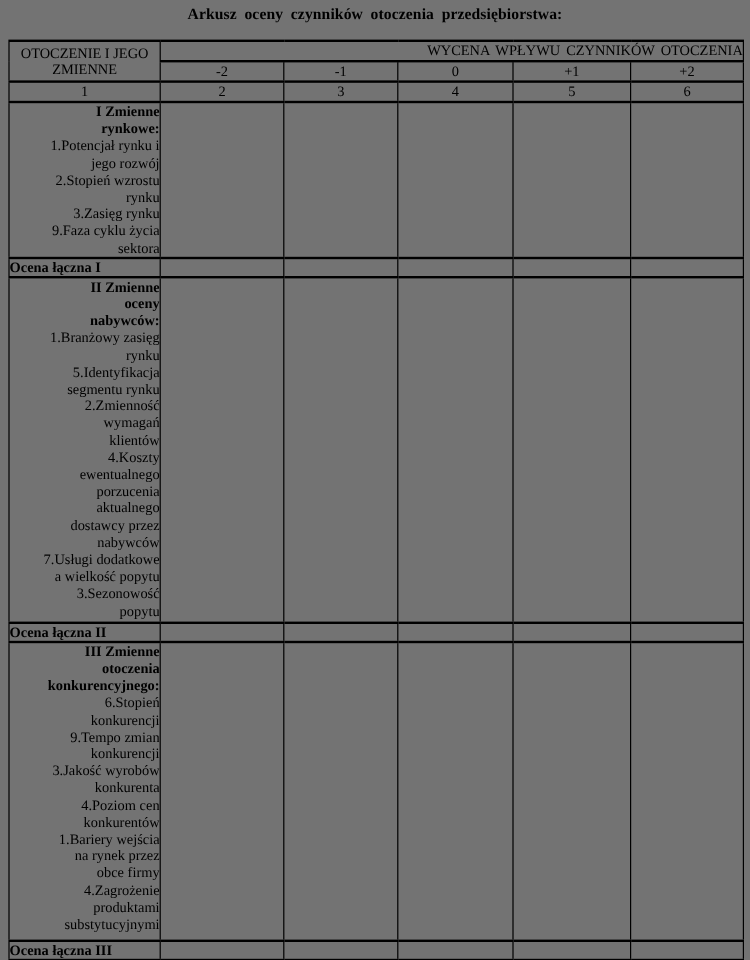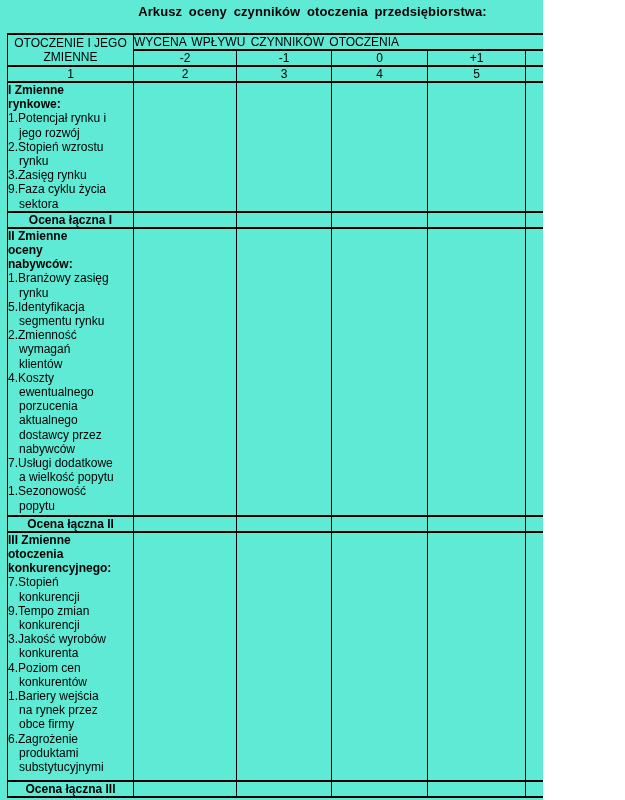--- a/index.html
+++ b/index.html
@@ -1,57 +1,57 @@
 <!DOCTYPE html>
 <html><head>
 <meta charset="utf-8">
 <style>
   html,body{margin:0;padding:0;background:#fff;}
   #page{
-    position:relative;width:543px;height:800px;background:#5eead4;
-    overflow:hidden;font-family:Liberation Sans, sans-serif;color:#000;
+    position:relative;width:625px;height:800px;background:#737373;
+    overflow:hidden;font-family:Liberation Serif, serif;color:#000;
   }
   #title{
     position:absolute;top:4px;left:0;width:625px;text-align:center;
     font-size:13px;font-weight:bold;word-spacing:3px;letter-spacing:0.1px;
   }
   table.sheet{
     position:absolute;left:7px;top:33px;width:612px;
     border-collapse:collapse;table-layout:fixed;
     border:1px solid #d946ef;
   }
   table.sheet td{
     border:1px solid #000;border-top-width:2px;border-bottom-width:2px;
     padding:0;font-size:12px;overflow:hidden;
   }
   td.corner{
     text-align:center;vertical-align:middle;line-height:14px;padding:0 2px;
   }
   td.span-head{
-    text-align:left;vertical-align:middle;word-spacing:2px;
+    text-align:right;vertical-align:middle;word-spacing:2px;
   }
   td.center-cell{text-align:center;vertical-align:middle;}
   tr.r-span{height:12px;}
   tr.r-scale{height:15px;}
   tr.r-nums{height:12px;}
   tr.r-sec1{height:128px;}
   tr.r-sec2{height:288px;}
   tr.r-sec3{height:249px;}
   tr.r-sum{height:15px;}
   td.factors{
-    vertical-align:top;padding:1px 2px 0 2px;line-height:14.2px;
+    vertical-align:top;padding:1px 2px 0 2px;line-height:14.2px;text-align:right;
   }
   .sec-h{
     font-weight:bold;white-space:pre-line;
   }
   .item{
     white-space:pre-line;padding-left:11px;text-indent:-11px;
   }
   td.sum{
-    text-align:center;vertical-align:middle;font-weight:bold;font-size:13px;
+    text-align:left;vertical-align:middle;font-weight:bold;font-size:13px;
     line-height:14px;
   }
 </style>
 </head>
 <body>
 
 <div id="page">
   <div id="title">Arkusz oceny czynników otoczenia przedsiębiorstwa:</div>
 
   <table class="sheet">
@@ -125,21 +125,21 @@
 wymagań
 klientów</div>
         <div class="item">4.Koszty
 ewentualnego
 porzucenia
 aktualnego
 dostawcy przez
 nabywców</div>
         <div class="item">7.Usługi dodatkowe
 a wielkość popytu</div>
-        <div class="item">1.Sezonowość
+        <div class="item">3.Sezonowość
 popytu</div>
       </td>
       <td></td>
       <td></td>
       <td></td>
       <td></td>
       <td></td>
     </tr>
     <tr class="r-sum">
       <td class="sum">Ocena łączna II</td>
@@ -148,32 +148,32 @@
       <td></td>
       <td></td>
       <td></td>
     </tr>
 
     <tr class="r-sec3">
       <td class="factors">
         <div class="sec-h">III Zmienne
 otoczenia
 konkurencyjnego:</div>
-        <div class="item">7.Stopień
+        <div class="item">6.Stopień
 konkurencji</div>
         <div class="item">9.Tempo zmian
 konkurencji</div>
         <div class="item">3.Jakość wyrobów
 konkurenta</div>
         <div class="item">4.Poziom cen
 konkurentów</div>
         <div class="item">1.Bariery wejścia
 na rynek przez
 obce firmy</div>
-        <div class="item">6.Zagrożenie
+        <div class="item">4.Zagrożenie
 produktami
 substytucyjnymi</div>
       </td>
       <td></td>
       <td></td>
       <td></td>
       <td></td>
       <td></td>
     </tr>
     <tr class="r-sum">

